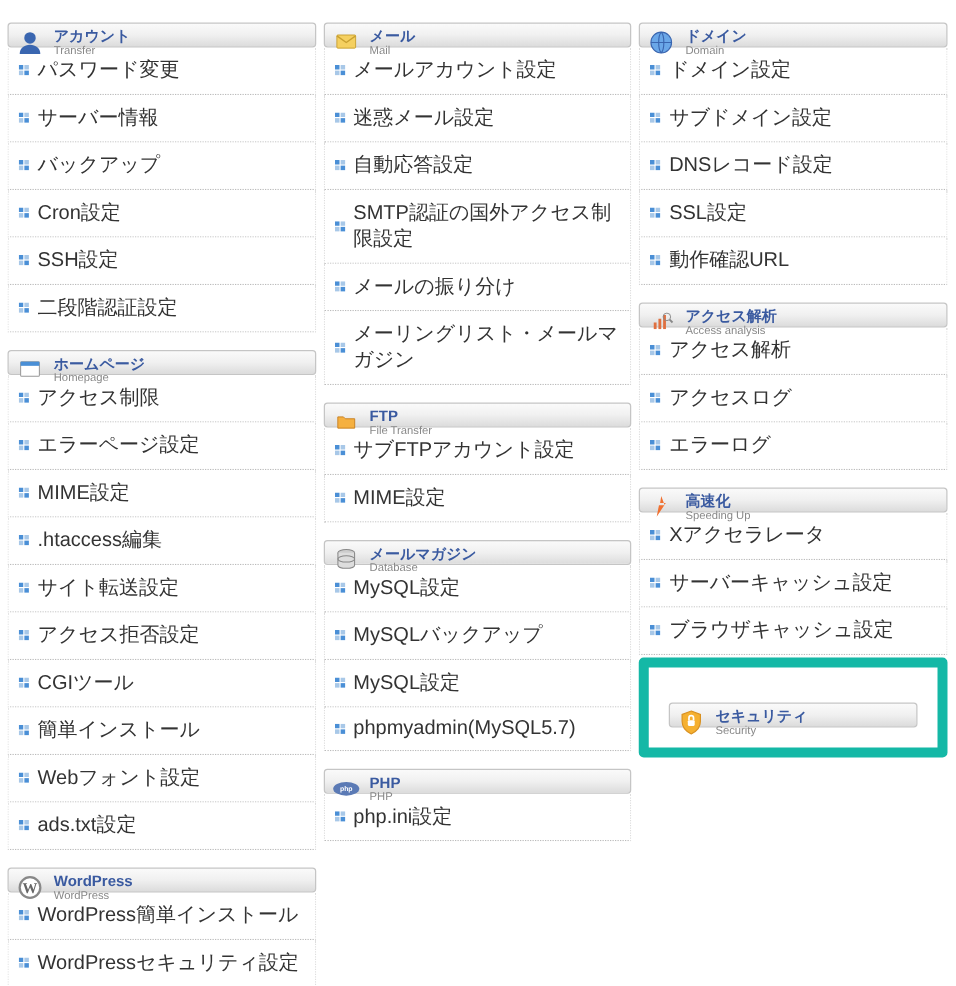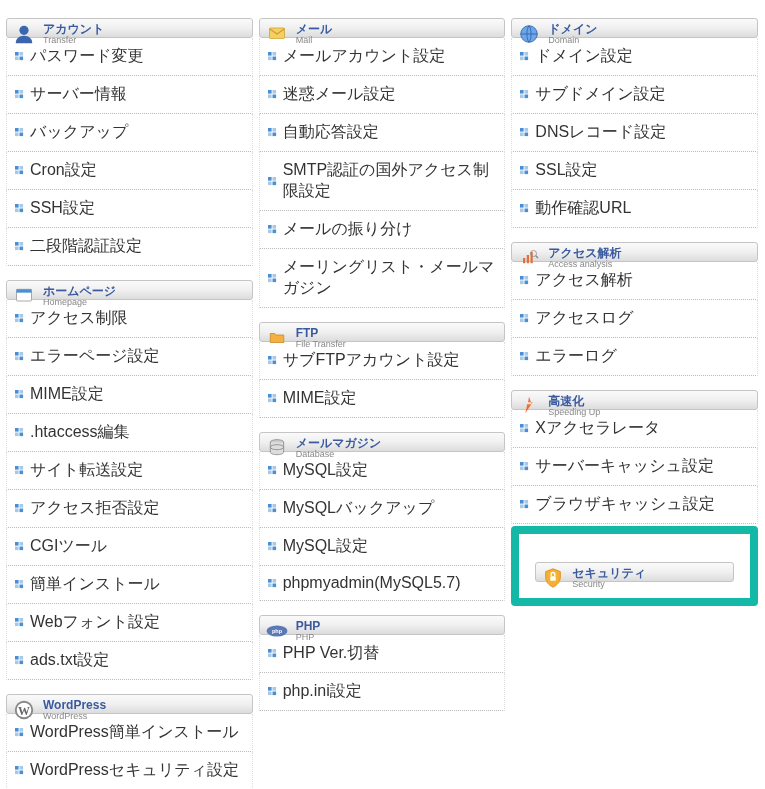--- a/index.html
+++ b/index.html
@@ -511,31 +511,20 @@
         <div class="items">
           <div class="item">
             <span class="bullet">
               <svg viewBox="0 0 10 10" width="9" height="9">
                 <rect x="0" y="0" width="4" height="4" fill="#4a8fd6"></rect>
                 <rect x="5" y="0" width="4" height="4" fill="#a8c8e8"></rect>
                 <rect x="0" y="5" width="4" height="4" fill="#a8c8e8"></rect>
                 <rect x="5" y="5" width="4" height="4" fill="#4a8fd6"></rect>
               </svg>
             </span>
-            <span>PHP Ver.切替</span>
-          </div>
-          <div class="item">
-            <span class="bullet">
-              <svg viewBox="0 0 10 10" width="9" height="9">
-                <rect x="0" y="0" width="4" height="4" fill="#4a8fd6"></rect>
-                <rect x="5" y="0" width="4" height="4" fill="#a8c8e8"></rect>
-                <rect x="0" y="5" width="4" height="4" fill="#a8c8e8"></rect>
-                <rect x="5" y="5" width="4" height="4" fill="#4a8fd6"></rect>
-              </svg>
-            </span>
             <span>php.ini設定</span>
           </div>
         </div>
       </div>
     </div>
     <div class="col">
       <div class="section">
         <div class="header">
           <span class="icon">
             <svg viewBox="0 0 24 24" width="22" height="22">

